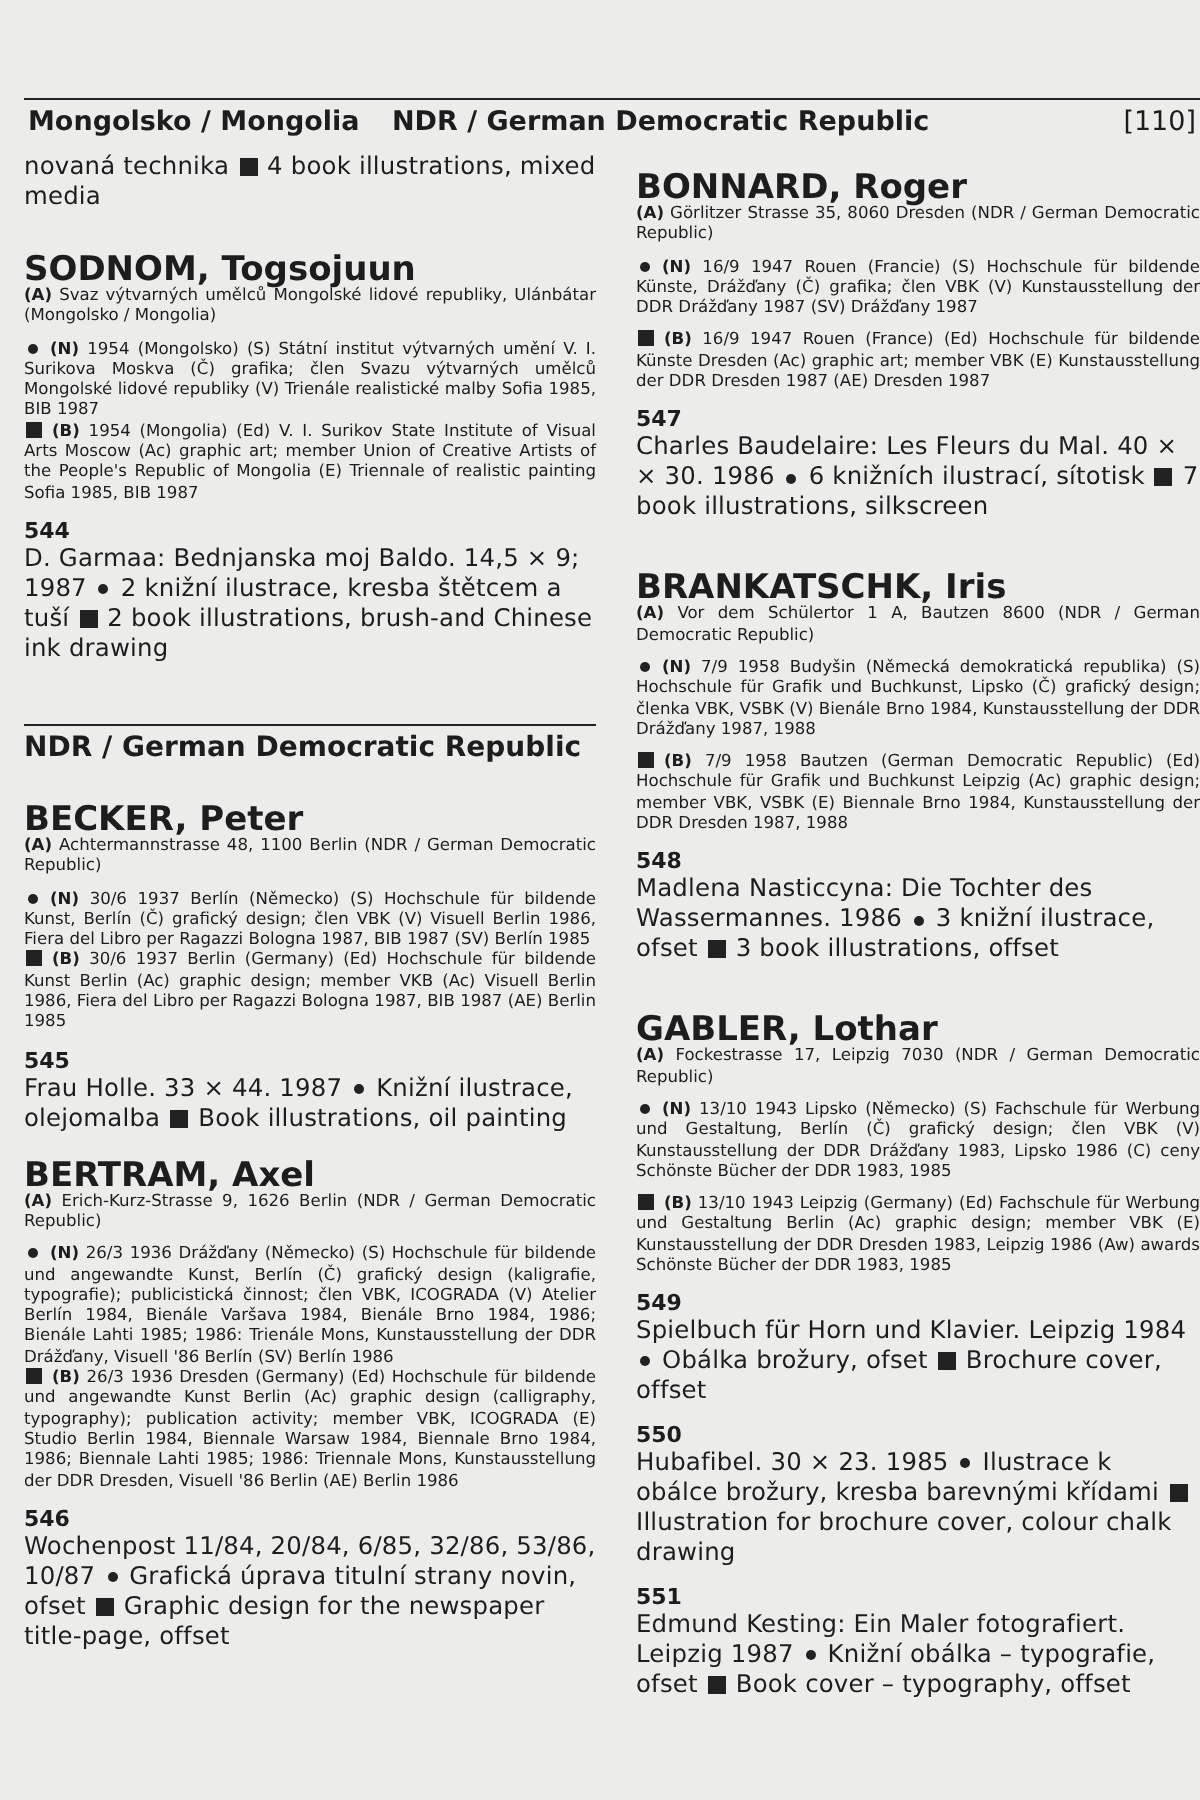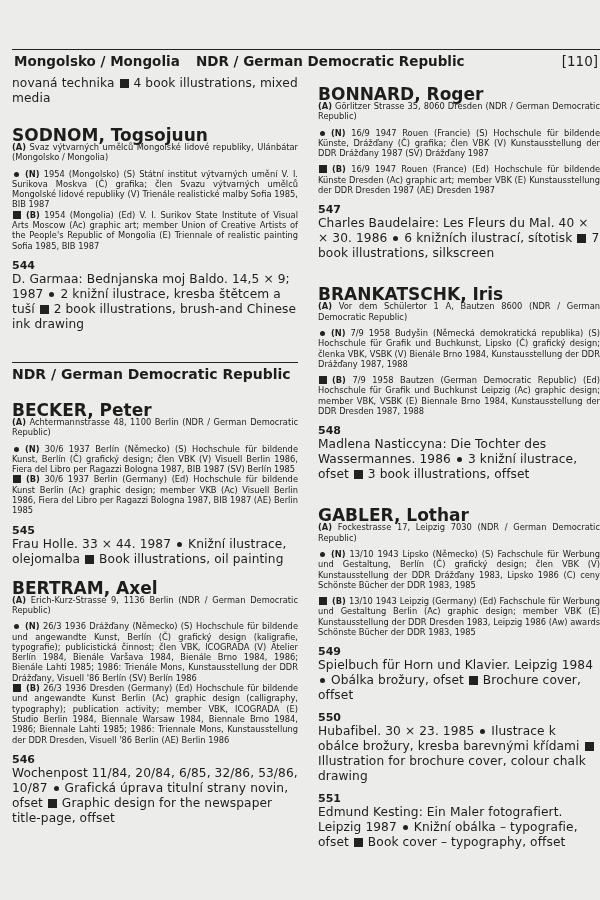--- a/index.html
+++ b/index.html
@@ -68,21 +68,21 @@
     <div class="name" style="margin-top:20px">BECKER, Peter</div>
     <div class="small"><b>(A)</b> <span>Achtermannstrasse 48, 1100 Berlin (NDR / German Democratic Republic)</span></div>
     <div class="small entry-block"><span class="bullet"></span><b>(N)</b> <span>30/6 1937 Berlín (Německo) (S) Hochschule für bildende Kunst, Berlín (Č) grafický design; člen VBK (V) Visuell Berlin 1986, Fiera del Libro per Ragazzi Bologna 1987, BIB 1987 (SV) Berlín 1985</span></div>
     <div class="small"><span class="square sm"></span><b>(B)</b> <span>30/6 1937 Berlin (Germany) (Ed) Hochschule für bildende Kunst Berlin (Ac) graphic design; member VKB (Ac) Visuell Berlin 1986, Fiera del Libro per Ragazzi Bologna 1987, BIB 1987 (AE) Berlin 1985</span></div>
     <div class="num">545</div>
     <div class="big"><span>Frau Holle. 33 × 44. 1987</span> <span class="bullet"></span><span>Knižní ilustrace, olejomalba</span> <span class="square"></span><span>Book illustrations, oil painting</span></div>
   </div>
 
   <div>
     <div class="name" style="">BERTRAM, Axel</div>
-    <div class="small"><b>(A)</b> <span>Erich-Kurz-Strasse 9, 1136 Berlin (NDR / German Democratic Republic)</span></div>
+    <div class="small"><b>(A)</b> <span>Erich-Kurz-Strasse 9, 1626 Berlin (NDR / German Democratic Republic)</span></div>
     <div class="small entry-block"><span class="bullet"></span><b>(N)</b> <span>26/3 1936 Drážďany (Německo) (S) Hochschule für bildende und angewandte Kunst, Berlín (Č) grafický design (kaligrafie, typografie); publicistická činnost; člen VBK, ICOGRADA (V) Atelier Berlín 1984, Bienále Varšava 1984, Bienále Brno 1984, 1986; Bienále Lahti 1985; 1986: Trienále Mons, Kunstausstellung der DDR Drážďany, Visuell '86 Berlín (SV) Berlín 1986</span></div>
     <div class="small"><span class="square sm"></span><b>(B)</b> <span>26/3 1936 Dresden (Germany) (Ed) Hochschule für bildende und angewandte Kunst Berlin (Ac) graphic design (calligraphy, typography); publication activity; member VBK, ICOGRADA (E) Studio Berlin 1984, Biennale Warsaw 1984, Biennale Brno 1984, 1986; Biennale Lahti 1985; 1986: Triennale Mons, Kunstausstellung der DDR Dresden, Visuell '86 Berlin (AE) Berlin 1986</span></div>
     <div class="num">546</div>
     <div class="big"><span>Wochenpost 11/84, 20/84, 6/85, 32/86, 53/86, 10/87</span> <span class="bullet"></span><span>Grafická úprava titulní strany novin, ofset</span> <span class="square"></span><span>Graphic design for the newspaper title-page, offset</span></div>
   </div>
 </div>
 
 <div class="col col-right">
   <div>
     <div class="name" style="margin-top:11px">BONNARD, Roger</div>

